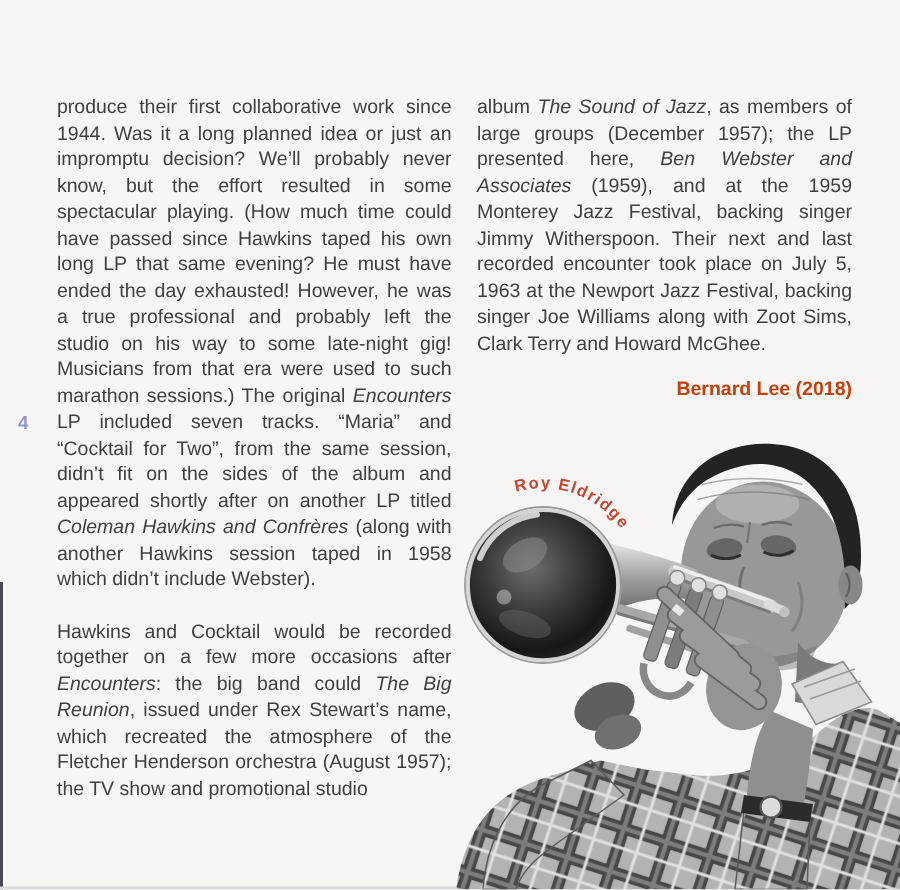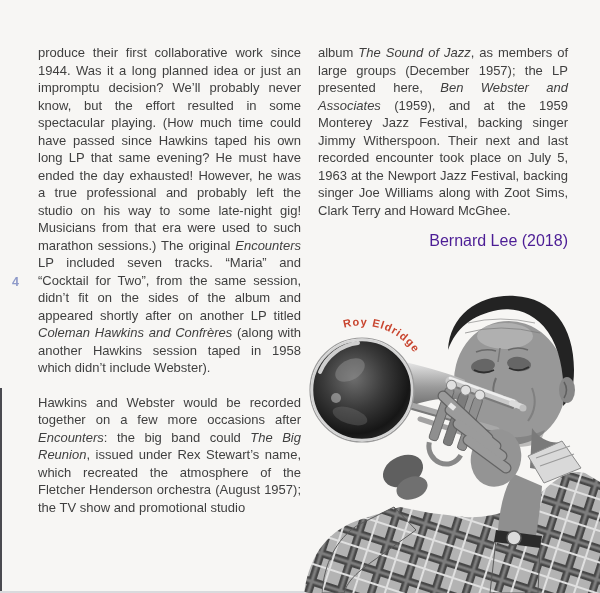--- a/index.html
+++ b/index.html
@@ -3,32 +3,32 @@
 <meta charset="utf-8">
 <style>
   html,body{margin:0;padding:0;}
   body{
     width:600px;height:593px;position:relative;overflow:hidden;
     background:#f7f6f4;
     color:#3f3f3f;
     font-family:"Liberation Sans", sans-serif;
   }
   .col{
-    position:absolute;top:44px;
+    position:absolute;top:62px;
     font-size:13px;line-height:17.5px;
     text-align:justify;
   }
   #left-col{left:38px;width:263px;}
   #right-col{left:318px;width:250px;}
   .col p.para{margin:0 0 17px 0;}
   .col p.para:last-child{margin-bottom:0;}
   em{font-style:italic;}
   .credit{
-    font-weight:normal;text-align:right;
-    margin-top:13px;font-size:16px;color:#4c1d95;
+    font-weight:bold;text-align:right;
+    margin-top:13px;font-size:13px;color:#c2410c;
   }
   .page-num{
     position:absolute;left:12px;top:275px;
     color:#8e9ac9;font-size:12.5px;font-weight:bold;
   }
   .photo{
     position:absolute;left:300px;top:278px;width:300px;height:315px;
   }
   .photo svg{display:block;width:100%;height:100%;}
   .edge-left{
@@ -43,21 +43,21 @@
     font-family:"Liberation Sans", sans-serif;
     font-size:11px;font-weight:bold;letter-spacing:1px;
   }
 </style>
 </head>
 <body>
 
 <div id="left-col" class="col">
   <div>
       <p class="para"><span>produce their first collaborative work since 1944. Was it a long planned idea or just an impromptu decision? We’ll probably never know, but the effort resulted in some spectacular playing. (How much time could have passed since Hawkins taped his own long LP that same evening? He must have ended the day exhausted! However, he was a true professional and probably left the studio on his way to some late-night gig! Musicians from that era were used to such marathon sessions.) The original </span><em>Encounters</em><span> LP included seven tracks. “Maria” and “Cocktail for Two”, from the same session, didn’t fit on the sides of the album and appeared shortly after on another LP titled </span><em>Coleman Hawkins and Confrères</em><span> (along with another Hawkins session taped in 1958 which didn’t include Webster).</span></p>
-      <p class="para"><span>Hawkins and Webster would be recorded together on a few more occasions after </span><em>Encounters</em><span>: the big band could </span><em>The Big Reunion</em><span>, issued under Rex Stewart’s name, which recreated the atmosphere of the Fletcher Henderson orchestra (August 1957); the TV show and promotional studio</span></p>
+      <p class="para"><span>Hawkins and Cocktail would be recorded together on a few more occasions after </span><em>Encounters</em><span>: the big band could </span><em>The Big Reunion</em><span>, issued under Rex Stewart’s name, which recreated the atmosphere of the Fletcher Henderson orchestra (August 1957); the TV show and promotional studio</span></p>
     </div>
 </div>
 
 <div id="right-col" class="col">
   <div>
       <p class="para"><span>album </span><em>The Sound of Jazz</em><span>, as members of large groups (December 1957); the LP presented here, </span><em>Ben Webster and Associates</em><span> (1959), and at the 1959 Monterey Jazz Festival, backing singer Jimmy Witherspoon. Their next and last recorded encounter took place on July 5, 1963 at the Newport Jazz Festival, backing singer Joe Williams along with Zoot Sims, Clark Terry and Howard McGhee.</span></p>
     </div>
   <div class="credit">Bernard Lee (2018)</div>
 </div>
 

